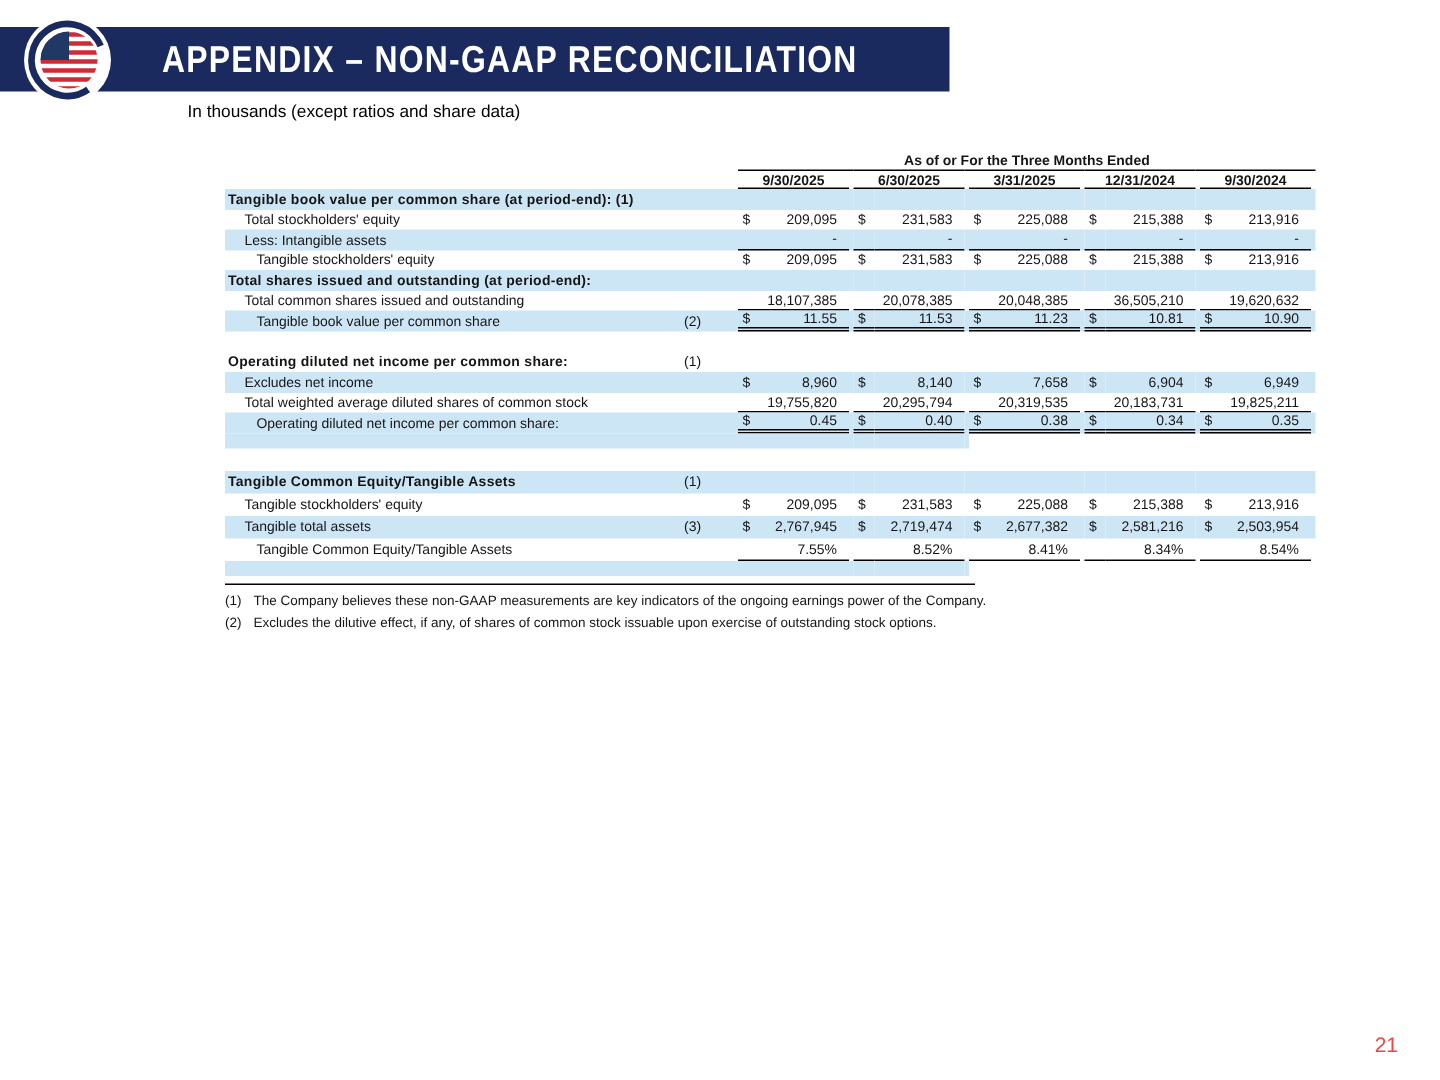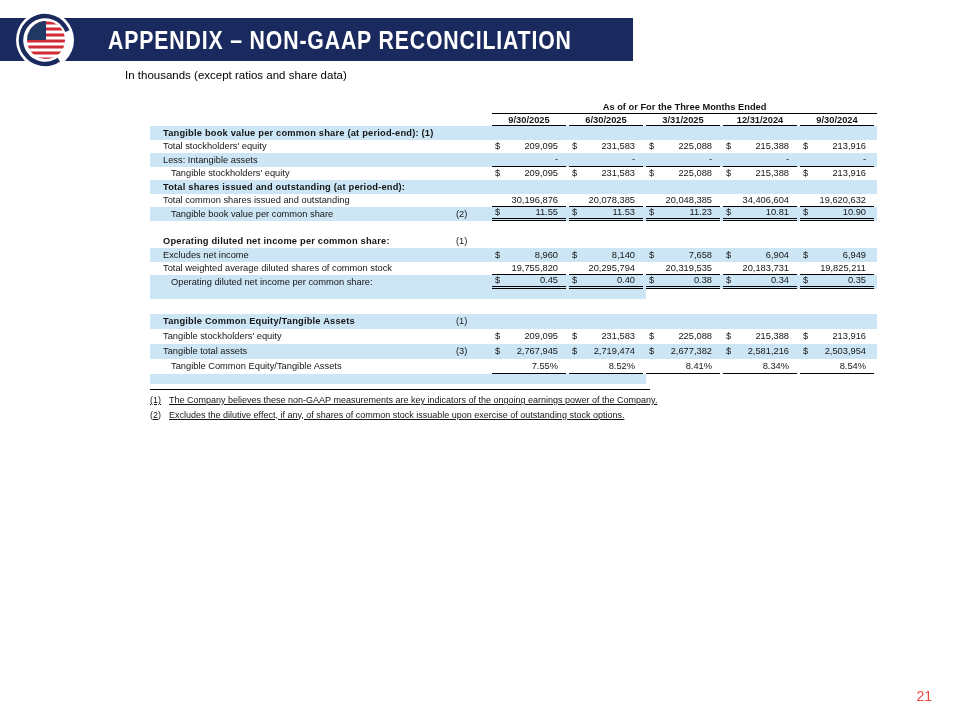--- a/index.html
+++ b/index.html
@@ -25,30 +25,30 @@
   tr{height:13.5px;}
   tr.hrow{height:13px;}
   td{padding:0;vertical-align:middle;white-space:nowrap;overflow:hidden;}
   .pt{text-align:center;font-weight:bold;}
   .dt{text-align:center;font-weight:bold;}
   .lbl{text-align:left;}
   .b{font-weight:bold;letter-spacing:0.2px;}
   .note{text-align:left;padding-left:6px;}
   .d{text-align:left;padding-left:3px;}
   .v{text-align:right;padding-right:8px;}
-  .ind0{padding-left:13px;} .ind1{padding-left:13px;} .ind2{padding-left:21px;}
+  .ind0{padding-left:2px;} .ind1{padding-left:13px;} .ind2{padding-left:21px;}
   .shade{background:#CDE6F6;}
   .u1{border-bottom:1px solid #000;}
   .u2{border-bottom:3px double #000;}
   .tl{border-top:1px solid #000;}
 
   
   .fn-divider{position:absolute;left:150px;top:389px;width:500px;border-top:1.5px solid #000;}
   .footnotes{position:absolute;left:150px;top:394px;width:737px;font-size:9px;line-height:12.5px;color:#151515;}
-  .fn{margin-bottom:2px;text-decoration:underline;}
+  .fn{margin-bottom:2px;}
   .fn .mk{margin-right:8px;}
 
   .page-number{position:absolute;right:28px;top:688px;font-size:14px;color:#ef4444;}
 </style>
 </head>
 <body>
 
 <div class="band"></div>
 
 <div class="logo">
@@ -212,30 +212,30 @@
           <td class="v shade"></td>
           <td class="g shade"></td>
           <td class="d shade"></td>
           <td class="v shade"></td>
           <td class="g shade"></td>
         </tr>
         <tr>
           <td class="lbl ind1">Total common shares issued and outstanding</td>
           <td class="note"></td>
           <td class="d u1"></td>
-          <td class="v u1">30,196,876</td>
+          <td class="v u1">18,107,385</td>
           <td class="g"></td>
           <td class="d u1"></td>
           <td class="v u1">20,078,385</td>
           <td class="g"></td>
           <td class="d u1"></td>
           <td class="v u1">20,048,385</td>
           <td class="g"></td>
           <td class="d u1"></td>
-          <td class="v u1">34,406,604</td>
+          <td class="v u1">36,505,210</td>
           <td class="g"></td>
           <td class="d u1"></td>
           <td class="v u1">19,620,632</td>
           <td class="g"></td>
         </tr>
         <tr>
           <td class="lbl ind2 shade">Tangible book value per common share</td>
           <td class="note shade">(2)</td>
           <td class="d u2 shade">$</td>
           <td class="v u2 shade">11.55</td>

